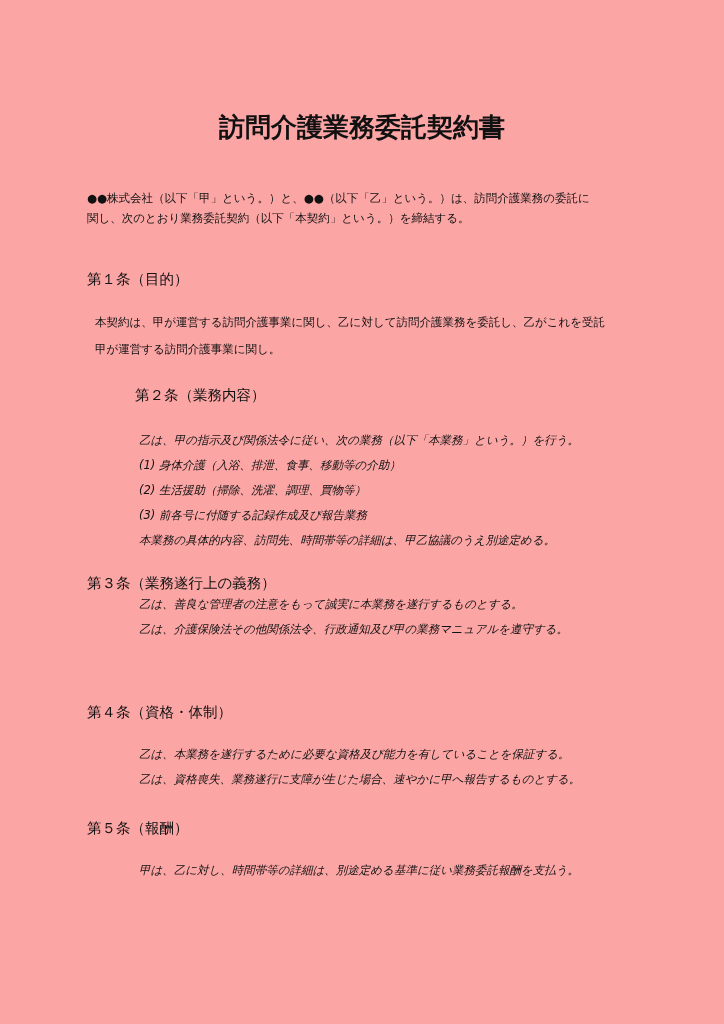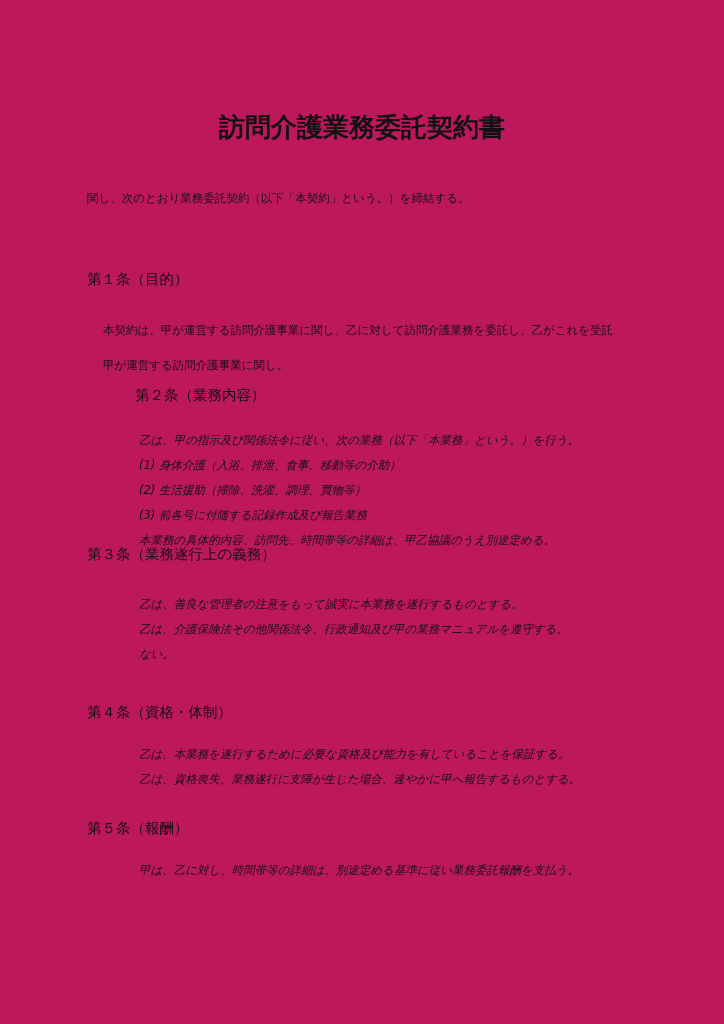--- a/index.html
+++ b/index.html
@@ -13,21 +13,21 @@
     position: relative;
     overflow: hidden;
     font-family: "DejaVu Sans", "Liberation Sans", sans-serif;
     color: #111111;
   }
   .page {
     position: absolute;
     left: 0; top: 0;
     width: 724px;
     height: 1024px;
-    background: #be185d;
+    background: #fca5a5;
   }
   .title {
     position: absolute;
     top: 110px;
     left: 0;
     width: 724px;
     text-align: center;
     font-size: 26px;
     font-weight: bold;
     letter-spacing: 0px;
@@ -49,61 +49,61 @@
     font-weight: normal;
     color: #111;
   }
   .body-wide {
     position: absolute;
     left: 87px;
     width: 560px;
     font-size: 11.5px;
     line-height: 19px;
   }
-  .body-wide p { margin: 16px; white-space: nowrap; }
+  .body-wide p { margin: 8px; white-space: nowrap; }
   .body-indent {
     position: absolute;
     left: 131px;
     width: 520px;
     font-size: 11.5px;
     line-height: 17px;
   }
   .body-indent p { margin: 8px; white-space: nowrap; font-style: italic; }
 </style>
 </head>
 <body>
 
 <div class="page">
 
   <div class="title">訪問介護業務委託契約書</div>
 
   <div class="intro">
+    <p>●●株式会社（以下「甲」という。）と、●●（以下「乙」という。）は、訪問介護業務の委託に</p>
     <p>関し、次のとおり業務委託契約（以下「本契約」という。）を締結する。</p>
   </div>
 
   <div class="heading" style="top:270px;">第１条（目的）</div>
   <div class="body-wide" style="top:305px;">
     <p>本契約は、甲が運営する訪問介護事業に関し、乙に対して訪問介護業務を委託し、乙がこれを受託</p>
     <p>甲が運営する訪問介護事業に関し。</p>
   </div>
 
   <div class="heading" style="top:386px;margin-left:48px;">第２条（業務内容）</div>
   <div class="body-indent" style="top:424px;">
     <p>乙は、甲の指示及び関係法令に従い、次の業務（以下「本業務」という。）を行う。</p>
     <p>(1) 身体介護（入浴、排泄、食事、移動等の介助）</p>
     <p>(2) 生活援助（掃除、洗濯、調理、買物等）</p>
     <p>(3) 前各号に付随する記録作成及び報告業務</p>
     <p>本業務の具体的内容、訪問先、時間帯等の詳細は、甲乙協議のうえ別途定める。</p>
   </div>
 
-  <div class="heading" style="top:545px;">第３条（業務遂行上の義務）</div>
+  <div class="heading" style="top:574px;">第３条（業務遂行上の義務）</div>
   <div class="body-indent" style="top:588px;">
     <p>乙は、善良な管理者の注意をもって誠実に本業務を遂行するものとする。</p>
     <p>乙は、介護保険法その他関係法令、行政通知及び甲の業務マニュアルを遵守する。</p>
-    <p>ない。</p>
   </div>
 
   <div class="heading" style="top:703px;">第４条（資格・体制）</div>
   <div class="body-indent" style="top:738px;">
     <p>乙は、本業務を遂行するために必要な資格及び能力を有していることを保証する。</p>
     <p>乙は、資格喪失、業務遂行に支障が生じた場合、速やかに甲へ報告するものとする。</p>
   </div>
 
   <div class="heading" style="top:819px;">第５条（報酬）</div>
   <div class="body-indent" style="top:854px;">

